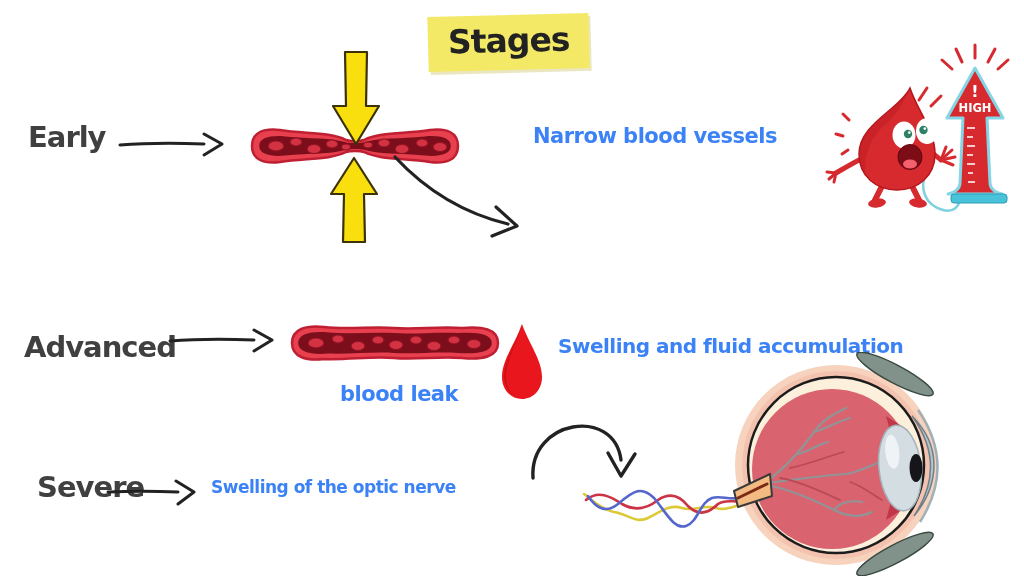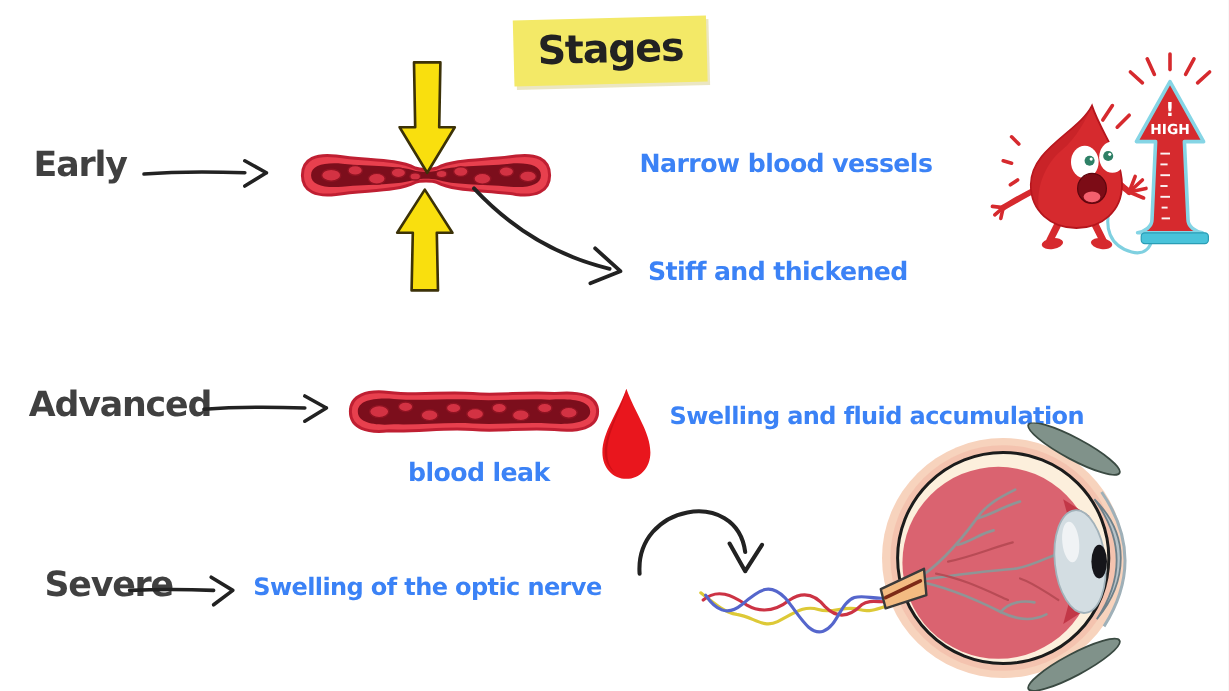--- a/index.html
+++ b/index.html
@@ -67,21 +67,20 @@
     <path d="M26,2 L49,38 L36,38 L37,86 L15,86 L16,38 L3,38 Z" fill="#f9df0e" stroke="#3c3208" stroke-width="2.2" stroke-linejoin="round"></path>
   </svg>
 
   <div class="abs note" style="left:533px;top:124px;">Narrow blood vessels</div>
 
   <svg class="abs" style="left:390px;top:150px;" width="142" height="92" viewBox="0 0 142 92">
     <path d="M5,7 C32,36 68,62 118,74" stroke="#222" stroke-width="3.2" fill="none" stroke-linecap="round"></path>
     <path d="M106,57 L127,76 M102,86 L127,76" stroke="#222" stroke-width="3.2" fill="none" stroke-linecap="round"></path>
   </svg>
 
-  <div class="abs note" style="left:540px;top:214px;">Stiff and thickened</div>
 
   <svg class="abs" style="left:815px;top:42px;" width="205" height="200" viewBox="0 0 205 200">
 
     <path d="M111,127 C104,148 110,163 128,168 C139,171 144,164 145,157" stroke="#7fd0e0" stroke-width="2.6" fill="none" stroke-linecap="round"></path>
 
     <g stroke="#d62a2e" stroke-width="3" stroke-linecap="round">
       <path d="M147,20 L141,7"></path>
         <path d="M160,16 L160,3"></path>
         <path d="M173,20 L180,7"></path>
       <path d="M137,27 L127,18"></path>
@@ -144,21 +143,21 @@
       <ellipse cx="112" cy="89" rx="11" ry="13" fill="#ffffff"></ellipse>
       <circle cx="93" cy="92" r="4.2" fill="#2e8066"></circle>
         <circle cx="108.5" cy="88" r="4.2" fill="#2e8066"></circle>
       <circle cx="94.3" cy="90.6" r="1.3" fill="#ffffff"></circle>
         <circle cx="109.8" cy="86.6" r="1.3" fill="#ffffff"></circle>
       <ellipse cx="95" cy="115" rx="12" ry="12.5" fill="#7c0c16" stroke="#5e060e" stroke-width="1"></ellipse>
       <ellipse cx="95" cy="122" rx="7" ry="4.5" fill="#f4606e"></ellipse>
     </g>
   </svg>
 
-  <div class="abs stage-label" style="left:24px;top:320px;text-align:right;">Advanced</div>
+  <div class="abs stage-label" style="left:24px;top:330px;text-align:right;">Advanced</div>
 
   <svg class="abs" style="left:166px;top:326px;" width="114" height="28" viewBox="0 0 114 28">
     <path d="M4,15 C30,13 60,13 88,14" stroke="#222" stroke-width="3" fill="none" stroke-linecap="round"></path>
     <path d="M88,4 L106,14 M88,25 L106,14" stroke="#222" stroke-width="3" fill="none" stroke-linecap="round"></path>
   </svg>
 
   <svg class="abs" style="left:286px;top:318px;" width="218" height="50" viewBox="0 0 218 50">
     <path d="M6,25 C6,11 20,7 38,9 C62,12 86,8 108,10 C130,12 152,8 176,10
              C196,8 212,11 212,25 C212,39 196,42 176,40 C152,38 130,42 108,40
              C86,38 62,42 38,41 C20,43 6,39 6,25 Z" fill="#e8404e" stroke="#bf1f32" stroke-width="2.5"></path>
@@ -187,21 +186,21 @@
 
   <div class="abs note" style="left:558px;top:334px;font-size:20px;">Swelling and fluid accumulation</div>
 
   <div class="abs stage-label" style="left:37px;top:470px;">Severe</div>
 
   <svg class="abs" style="left:104px;top:478px;" width="100" height="28" viewBox="0 0 100 28">
     <path d="M4,14 C26,13 50,13 74,14" stroke="#222" stroke-width="3" fill="none" stroke-linecap="round"></path>
     <path d="M72,3 L90,14 M74,26 L90,14" stroke="#222" stroke-width="3" fill="none" stroke-linecap="round"></path>
   </svg>
 
-  <div class="abs note" style="left:211px;top:477px;font-size:20px;">Swelling of the optic nerve</div>
+  <div class="abs note" style="left:211px;top:477px;font-size:17px;">Swelling of the optic nerve</div>
 
   <svg class="abs" style="left:524px;top:402px;" width="118" height="88" viewBox="0 0 118 88">
     <path d="M9,76 C5,18 90,4 97,58" stroke="#222" stroke-width="3.4" fill="none" stroke-linecap="round"></path>
     <path d="M84,51 L97,74 M111,52 L97,74" stroke="#222" stroke-width="3.4" fill="none" stroke-linecap="round"></path>
   </svg>
 
   <svg class="abs" style="left:582px;top:474px;" width="172" height="66" viewBox="0 0 172 66">
     <path d="M2,20 C10,26 20,36 32,38 C46,40 54,50 66,44 C80,37 88,30 100,34 C112,38 122,30 134,34 C144,37 152,32 166,28" stroke="#ddc937" stroke-width="2.6" fill="none" stroke-linecap="round"></path>
     <path d="M4,26 C16,16 28,22 40,30 C54,38 66,34 76,26 C88,18 98,22 106,32 C116,42 126,40 136,30 C144,24 154,30 166,26" stroke="#cc3344" stroke-width="2.6" fill="none" stroke-linecap="round"></path>
     <path d="M6,22 C14,34 24,40 36,30 C52,16 60,12 72,24 C84,38 92,56 104,52 C116,48 118,28 130,24 C140,21 150,28 166,22" stroke="#5566cc" stroke-width="2.6" fill="none" stroke-linecap="round"></path>

